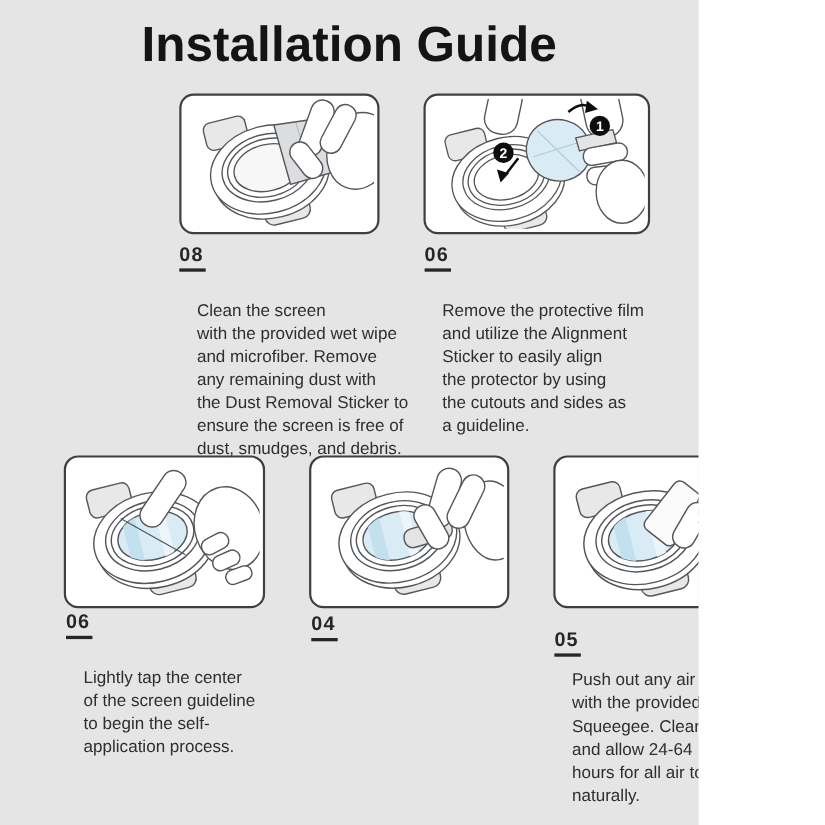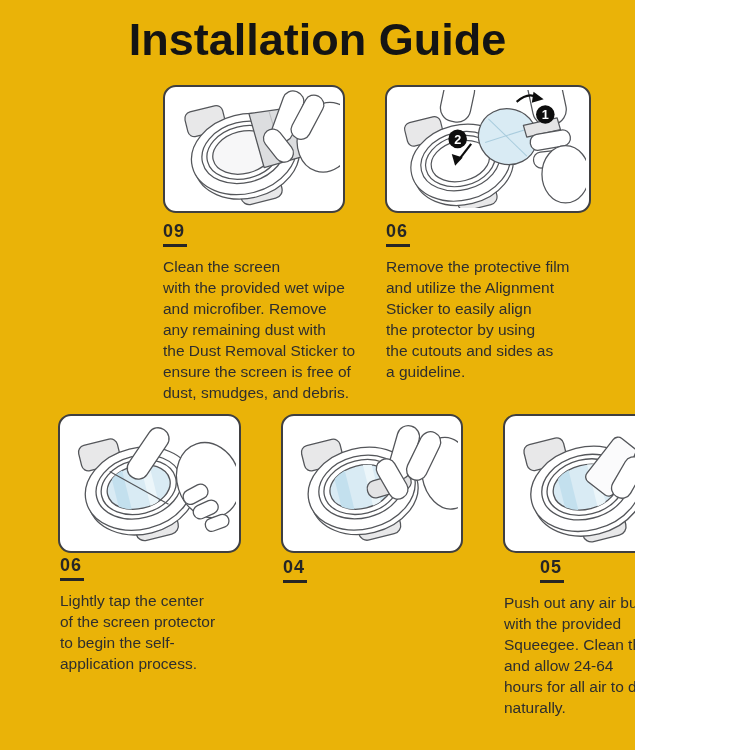--- a/index.html
+++ b/index.html
@@ -1,32 +1,32 @@
 <!DOCTYPE html>
 <html><head>
 <meta charset="utf-8">
 <style>
   html,body{margin:0;padding:0;background:#ffffff;}
-  .page{position:relative;width:635px;height:750px;background:#eab308;
+  .page{position:relative;width:635px;height:750px;background:#e5e5e5;
         font-family:"Liberation Sans",sans-serif;overflow:hidden;}
   .title{position:absolute;left:0;right:0;top:14px;margin:0;text-align:center;
          font-size:45px;font-weight:bold;color:#141414;letter-spacing:0;}
   .figure{position:absolute;border:2px solid #3f3f41;border-radius:13px;background:#fff;
           overflow:hidden;padding:3px;box-sizing:border-box;}
   .figure svg{width:100%;height:100%;display:block;}
   #fig1{left:163px;top:85px;width:182px;height:128px;}
   #fig2{left:385px;top:85px;width:206px;height:128px;}
   #fig3{left:58px;top:414px;width:183px;height:139px;}
   #fig4{left:281px;top:414px;width:182px;height:139px;}
   #fig5{left:503px;top:414px;width:187px;height:139px;}
   .step-num{position:absolute;font-size:18px;font-weight:bold;color:#262626;letter-spacing:1px;}
   .step-num span{display:inline-block;border-bottom:3px solid #262626;padding:0 2px 2px 0;}
   #num1{left:163px;top:221px;} #num2{left:386px;top:221px;}
-  #num3{left:60px;top:555px;}  #num4{left:283px;top:557px;text-align:right;} #num5{left:504px;top:557px;margin-left:36px;}
-  .step-text{position:absolute;margin:0;font-size:15.5px;line-height:21px;color:#2e2e2e;
+  #num3{left:60px;top:555px;}  #num4{left:283px;top:557px;text-align:right;} #num5{left:504px;top:571px;}
+  .step-text{position:absolute;margin:16px;font-size:15.5px;line-height:21px;color:#2e2e2e;
              white-space:pre;}
   #txt1{left:163px;top:256px;} #txt2{left:386px;top:256px;}
   #txt3{left:60px;top:590px;}  #txt4{left:283px;top:592px;} #txt5{left:504px;top:592px;}
   .defs-svg{position:absolute;width:0;height:0;}
   .badge-txt{font-family:"Liberation Sans",sans-serif;font-weight:bold;font-size:15px;
              fill:#ffffff;text-anchor:middle;}
 </style>
 </head>
 <body>
 
@@ -126,41 +126,41 @@
       <use href="#watch" color="#d9ebf4"></use>
       <use href="#streaks"></use>
       <rect x="100" y="20" width="38" height="62" rx="7" fill="#fbfbfc" stroke="#54565a" stroke-width="1.5" transform="rotate(38 119 51)"></rect>
       <ellipse cx="196" cy="74" rx="30" ry="44" fill="#ffffff" stroke="#54565a" stroke-width="1.5"></ellipse>
       <rect x="146" y="2" width="25" height="62" rx="12" fill="#ffffff" stroke="#54565a" stroke-width="1.5" transform="rotate(22 158 33)"></rect>
       <rect x="168" y="12" width="23" height="58" rx="11" fill="#ffffff" stroke="#54565a" stroke-width="1.5" transform="rotate(26 179 41)"></rect>
       <rect x="124" y="38" width="23" height="50" rx="11" fill="#ffffff" stroke="#54565a" stroke-width="1.5" transform="rotate(30 135 63)"></rect>
     </svg>
   </div>
 
-  <div class="step-num" id="num1"><span>09</span></div>
+  <div class="step-num" id="num1"><span>08</span></div>
   <div class="step-num" id="num2"><span>06</span></div>
   <div class="step-num" id="num3"><span>06</span></div>
   <div class="step-num" id="num4"><span>04</span></div>
   <div class="step-num" id="num5"><span>05</span></div>
 
   <p class="step-text" id="txt1">Clean the screen
 with the provided wet wipe
 and microfiber. Remove
 any remaining dust with
 the Dust Removal Sticker to
 ensure the screen is free of
 dust, smudges, and debris.</p>
   <p class="step-text" id="txt2">Remove the protective film
 and utilize the Alignment
 Sticker to easily align
 the protector by using
 the cutouts and sides as
 a guideline.</p>
   <p class="step-text" id="txt3">Lightly tap the center
-of the screen protector
+of the screen guideline
 to begin the self-
 application process.</p>
   <p class="step-text" id="txt5">Push out any air bubbles
 with the provided
 Squeegee. Clean the screen
 and allow 24-64
 hours for all air to disperse
 naturally.</p>
 
 </div>

